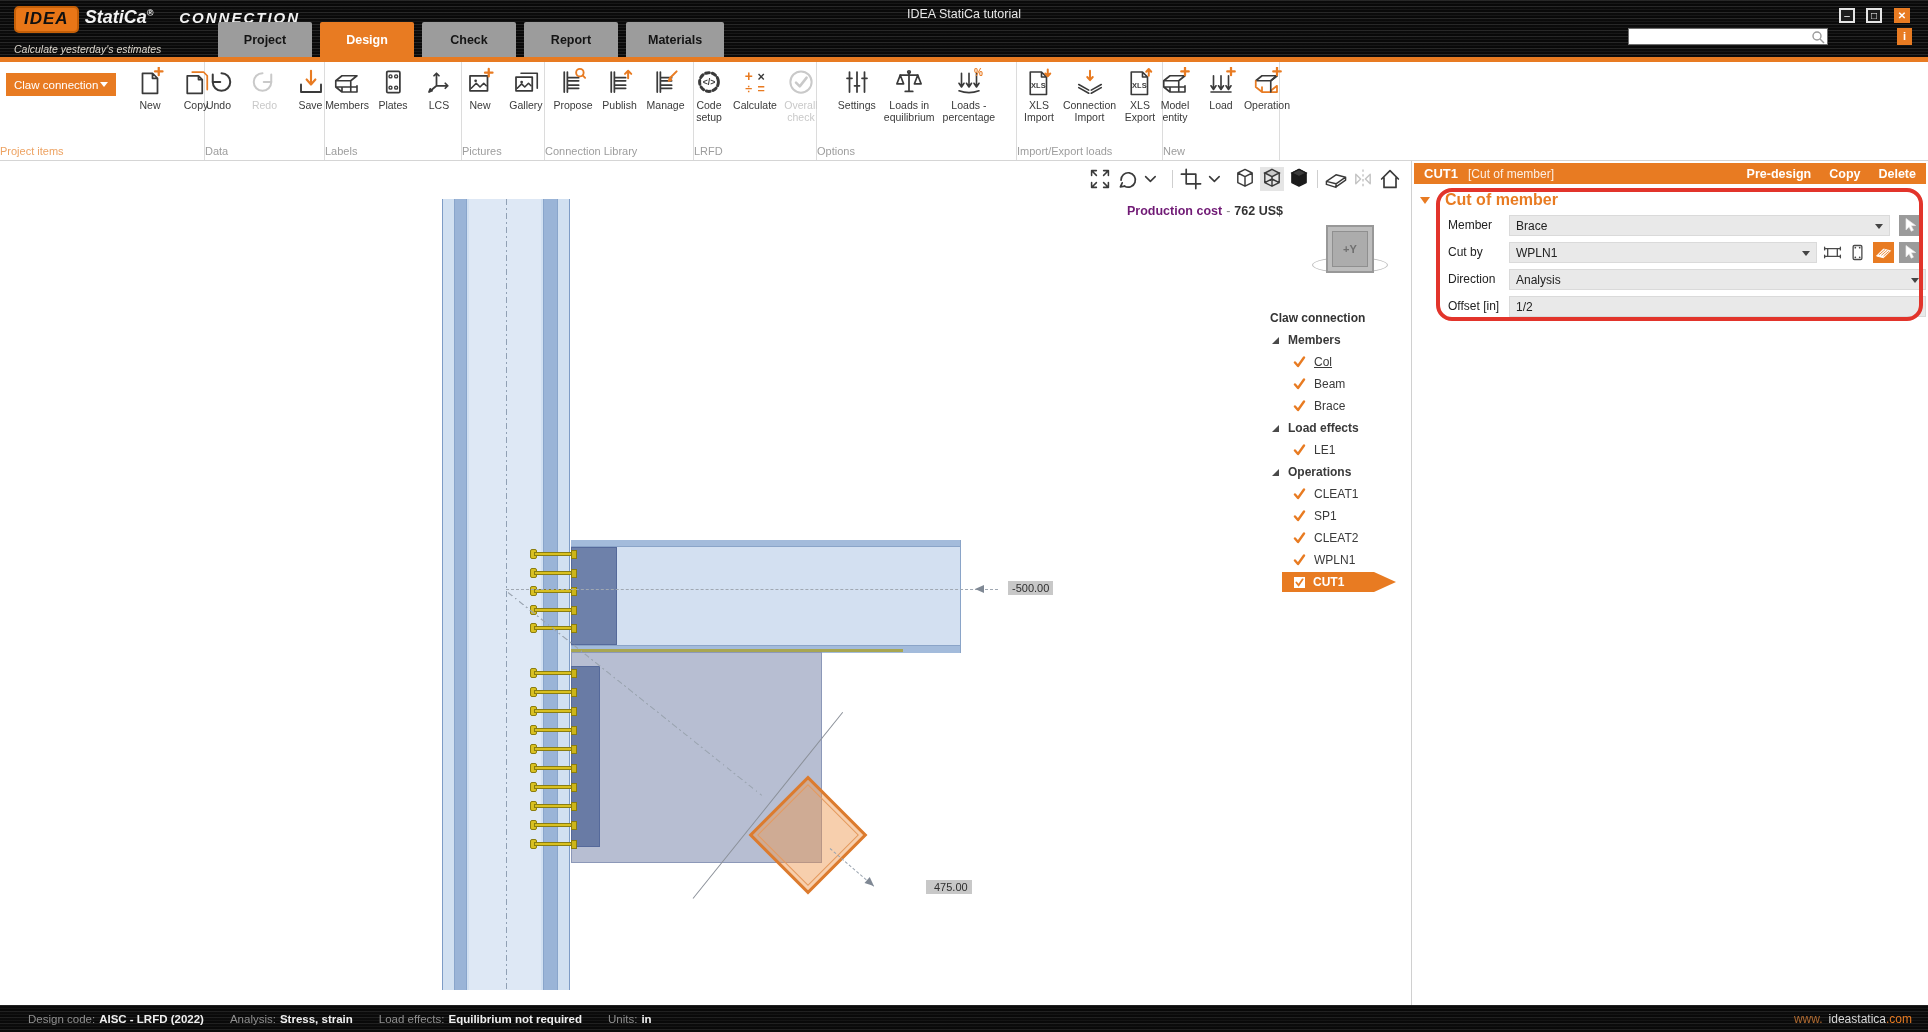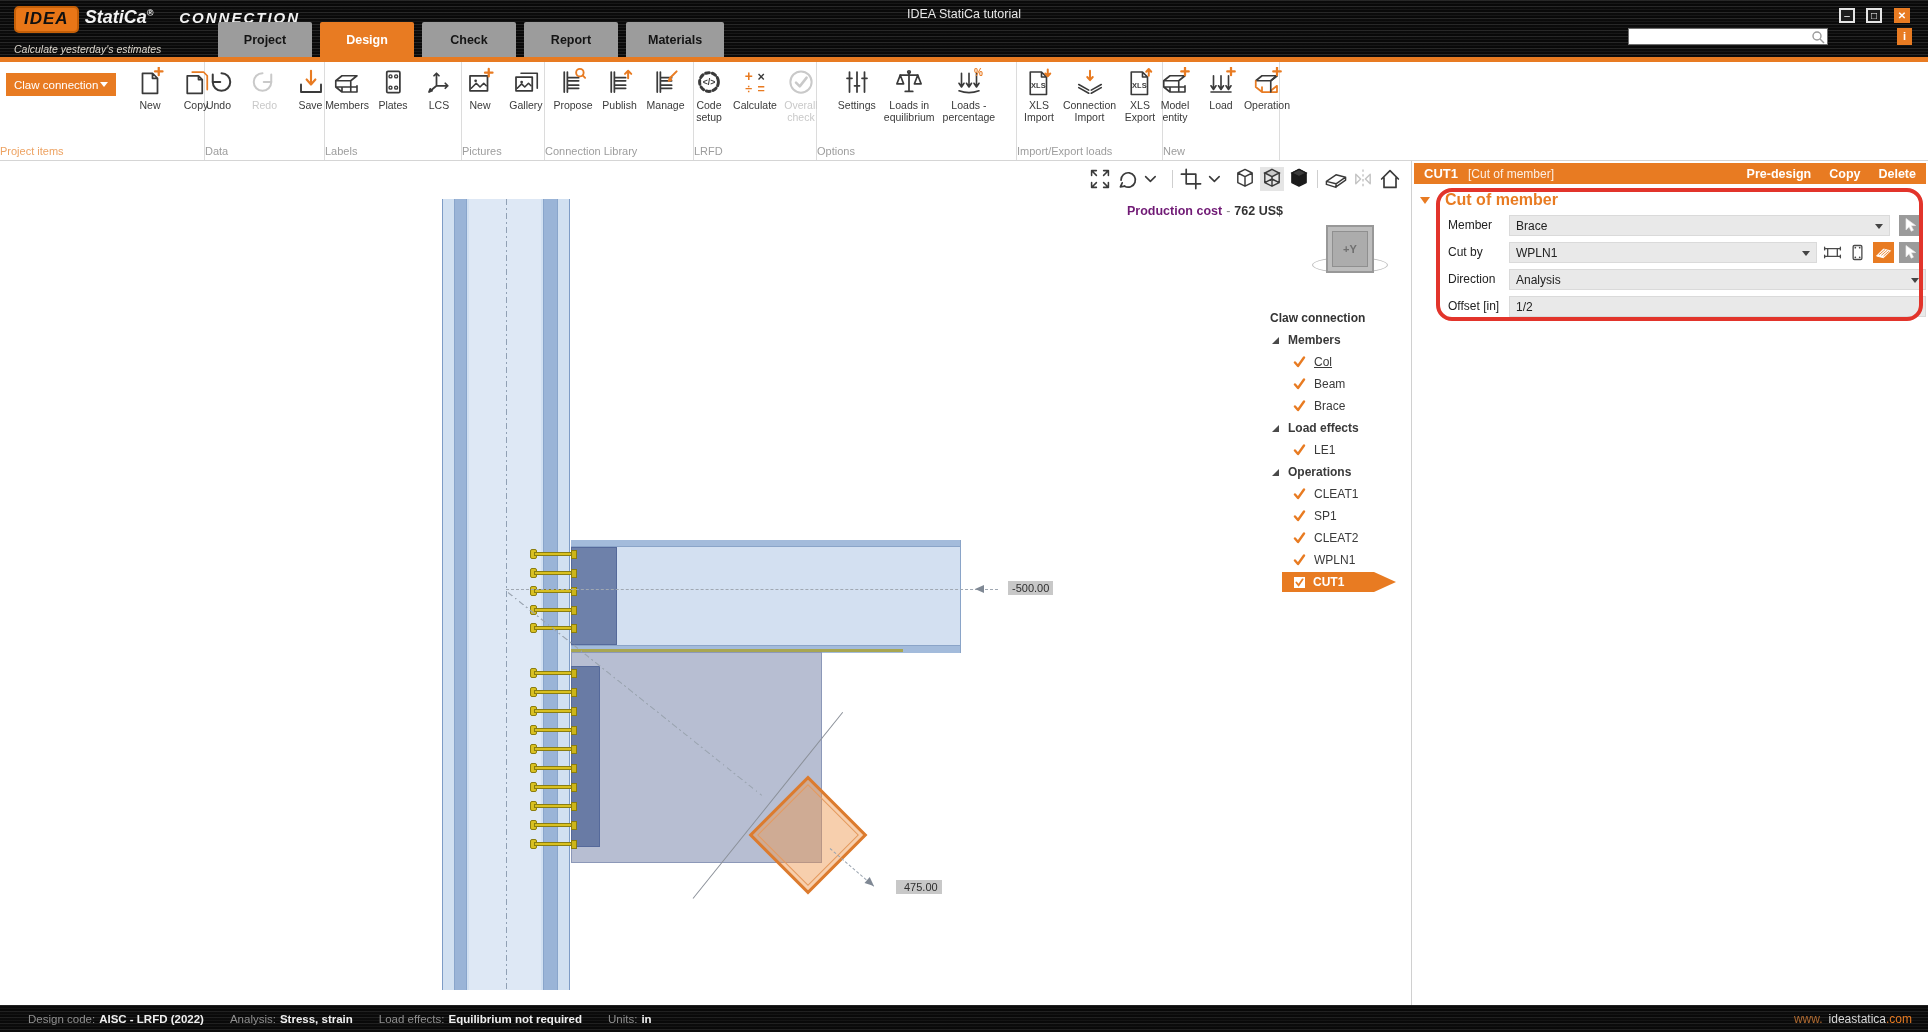--- a/index.html
+++ b/index.html
@@ -656,21 +656,21 @@
     <div class="cut-plane">
       <div class="cut-plane-inner"></div>
     </div>
 
     <div class="line dim-line-500"></div>
     <div class="dim-arrow-500"></div>
     <div class="dim-label" style="left:1008px; top:420px;">-500.00</div>
 
     <div class="line dim-line-475"></div>
     <div class="dim-arrow-475"></div>
-    <div class="dim-label" style="left:896px; top:719px;padding-left:8px;">475.00</div>
+    <div class="dim-label" style="left:926px; top:719px;padding-left:8px;">475.00</div>
 
     <div class="tree" id="tree">
         <div class="tree-row tree-root">Claw connection</div>
         <div class="tree-row tree-group">
           <span class="tree-tri"></span>
           <span>Members</span>
         </div>
         <div class="tree-row">
           <span class="tree-check"><svg viewBox="0 0 13 12" width="13" height="12">
               <path d="M2 6.5 l3 3.5 L11 1.5" fill="none" stroke="#E87B22" stroke-width="2.4" stroke-linecap="round" stroke-linejoin="round"></path>

